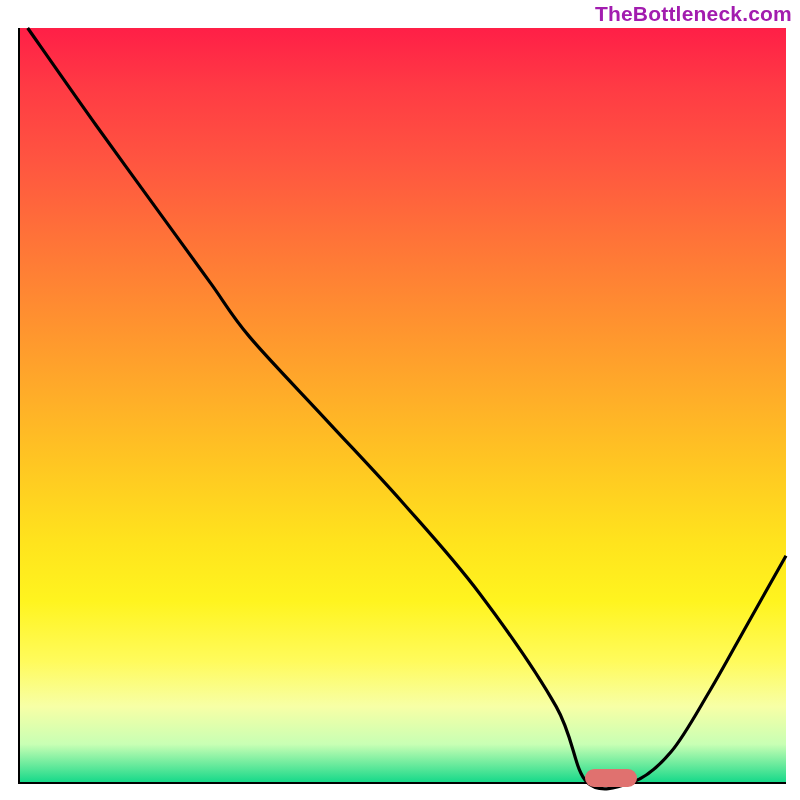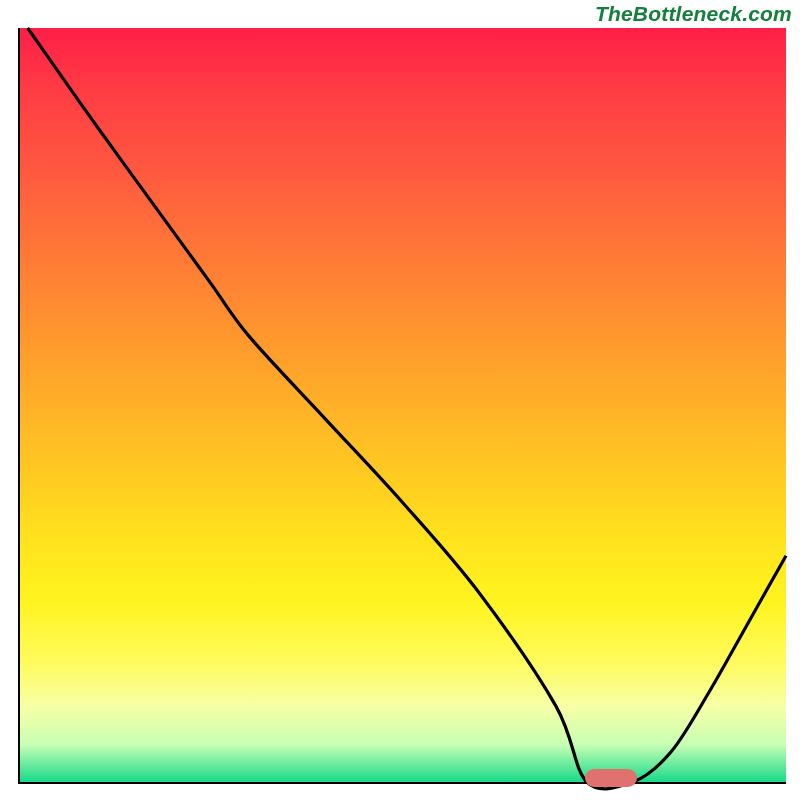--- a/index.html
+++ b/index.html
@@ -11,23 +11,22 @@
     background: #ffffff;
     position: relative;
     overflow: hidden;
   }
   .attribution {
     position: absolute;
     top: 2px;
     right: 8px;
     font-size: 21px;
     font-weight: 600;
-    color: #15803d;
+    color: #a21caf;
     letter-spacing: 0.2px;
-    font-style: italic;
   }
   .plot-area {
     position: absolute;
     left: 18px;
     top: 28px;
     width: 768px;
     height: 756px;
     border-left: 2px solid #000;
     border-bottom: 2px solid #000;
     box-sizing: border-box;

